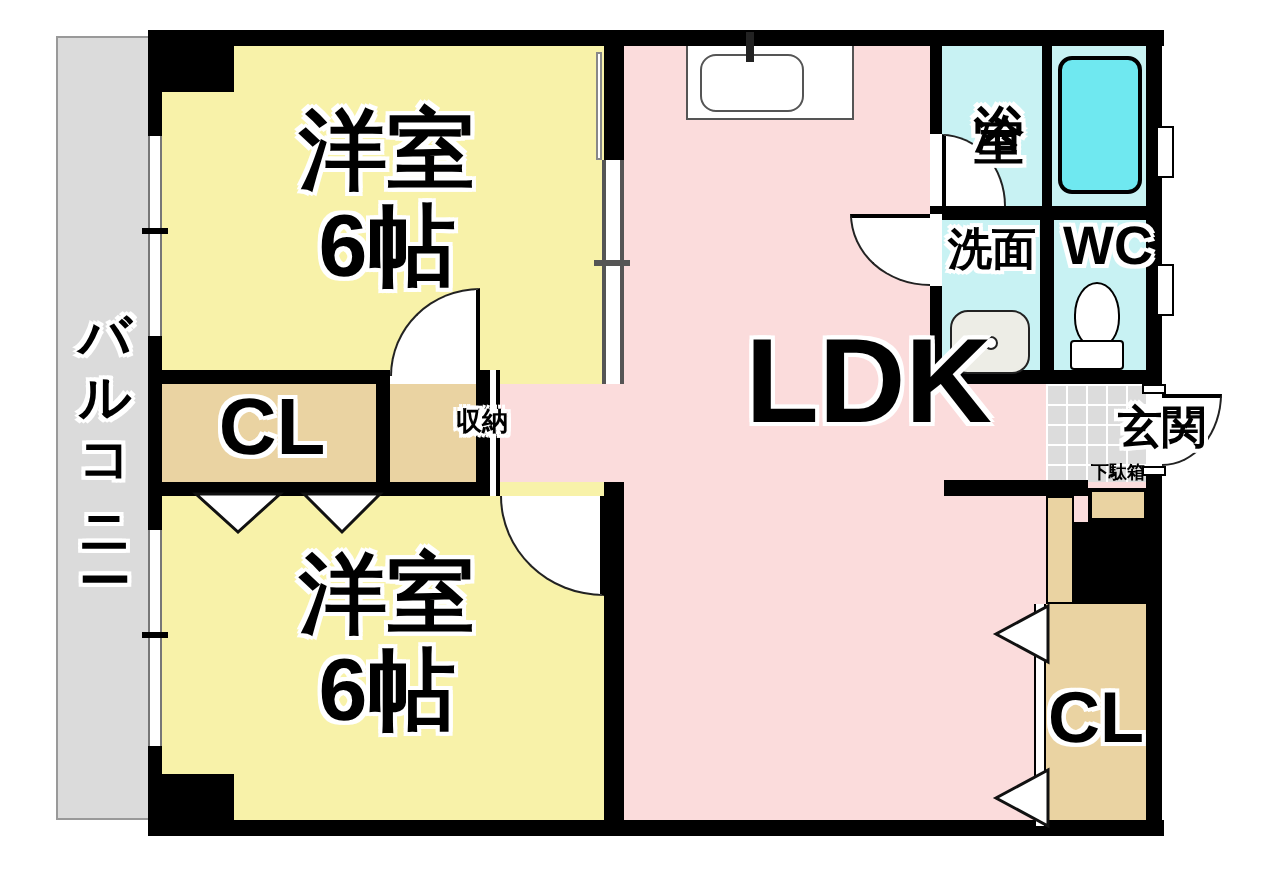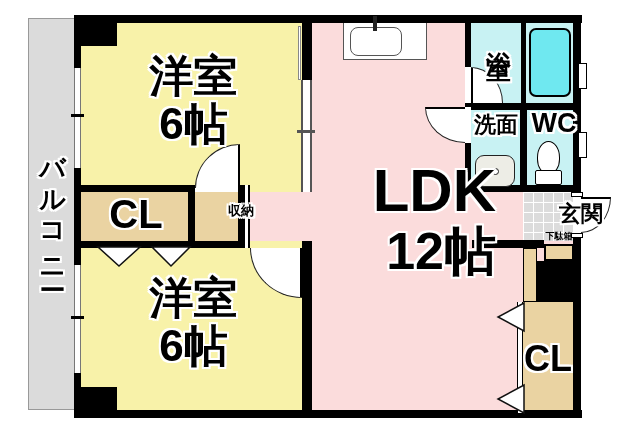--- a/index.html
+++ b/index.html
@@ -124,21 +124,20 @@
   <div class="abs lbl" style="left:77px;top:52px;width:233px;font-size:44px;line-height:48px;">
     <div>洋室</div>
     <div>6帖</div>
   </div>
   <div class="abs lbl" style="left:77px;top:274px;width:233px;font-size:44px;line-height:48px;">
     <div>洋室</div>
     <div>6帖</div>
   </div>
   <div class="abs lbl" style="left:306px;top:160px;width:190px;text-align:right;">
     <div style="font-size:60px;line-height:62px;">LDK</div>
-    <div style="font-size:52px;line-height:58px;">12帖</div>
   </div>
   <div class="abs lbl" style="left:77px;top:193px;width:118px;font-size:40px;">CL</div>
   <div class="abs lbl" style="left:207px;top:204px;width:68px;font-size:13px;">収納</div>
   <div class="abs lbl vtext" style="left:484px;top:32px;width:28px;font-size:25px;letter-spacing:4px;">浴室</div>
   <div class="abs lbl" style="left:465px;top:113px;width:62px;font-size:22px;">洗面</div>
   <div class="abs lbl" style="left:527px;top:109px;width:54px;font-size:27px;">WC</div>
   <div class="abs lbl" style="left:523px;top:202px;width:58px;font-size:22px;padding-left:36px;">玄関</div>
   <div class="abs lbl" style="left:523px;top:340px;width:50px;font-size:36px;">CL</div>
 
 </div>

